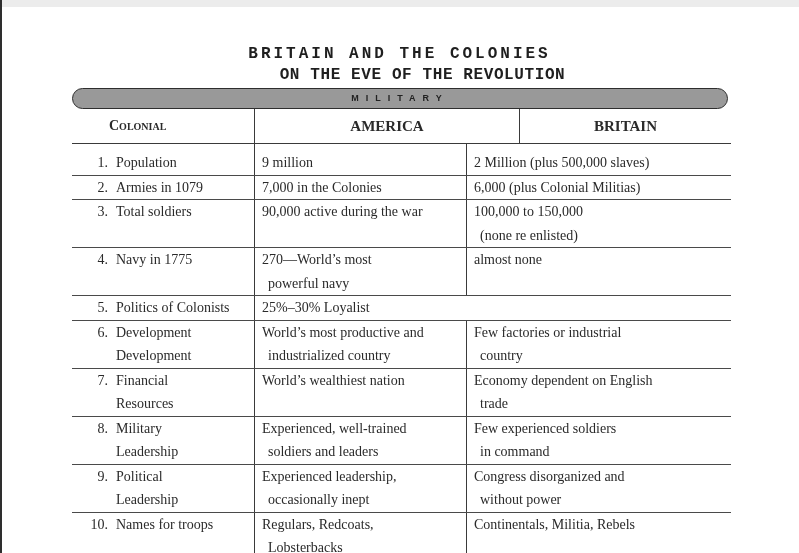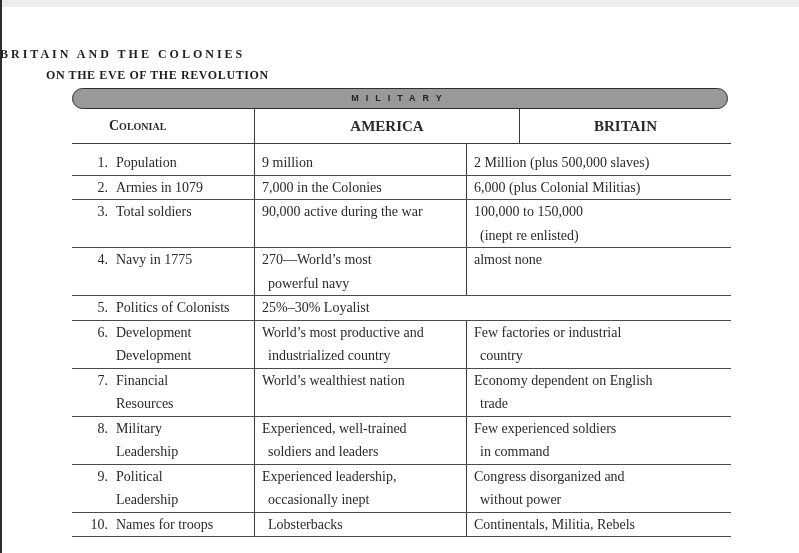--- a/index.html
+++ b/index.html
@@ -12,24 +12,24 @@
   .top-strip {
     position: absolute; left: 0; top: 0; width: 799px; height: 7px;
     background: #ececec;
   }
   .left-edge {
     position: absolute; left: 0; top: 0; width: 2px; height: 553px;
     background: #2e2e2e;
   }
   .title {
     position: absolute; left: 0; top: 44px; width: 799px;
-    text-align: left;
-    font-family: Liberation Serif, serif;
+    text-align: center;
+    font-family: Liberation Mono, monospace;
     font-weight: bold; color: #1f1f1f;
-    line-height: 21px; font-size: 12px;
+    line-height: 21px; font-size: 16px;
   }
   .title .l1 { letter-spacing: 3px; }
   .title .l2 { letter-spacing: 0.6px; padding-left: 46px; }
   .banner {
     position: absolute; left: 72px; top: 88px; width: 656px; height: 21px;
     background: #999999; border: 1.5px solid #2e2e2e;
     border-radius: 12px; box-sizing: border-box;
     text-align: center;
     font-family: "Liberation Sans", "DejaVu Sans", sans-serif;
     font-weight: bold; font-size: 9px; letter-spacing: 7px;
@@ -103,21 +103,21 @@
           <div>6,000 (plus Colonial Militias)</div>
         </div>
       </div>
       <div class="row data-row">
         <div class="cell c1"><span class="num">3.</span><span class="lbl"><div>Total soldiers</div></span></div>
         <div class="cell c2">
           <div>90,000 active during the war</div>
         </div>
         <div class="cell c3">
           <div>100,000 to 150,000</div>
-          <div class="indent">(inept re enlisted)</div>
+          <div class="indent">(none re enlisted)</div>
         </div>
       </div>
       <div class="row data-row">
         <div class="cell c1"><span class="num">4.</span><span class="lbl"><div>Navy in 1775</div></span></div>
         <div class="cell c2">
           <div>270—World’s most</div>
           <div class="indent">powerful navy</div>
         </div>
         <div class="cell c3">
           <div>almost none</div>
@@ -168,20 +168,21 @@
           <div class="indent">occasionally inept</div>
         </div>
         <div class="cell c3">
           <div>Congress disorganized and</div>
           <div class="indent">without power</div>
         </div>
       </div>
       <div class="row data-row">
         <div class="cell c1"><span class="num">10.</span><span class="lbl"><div>Names for troops</div></span></div>
         <div class="cell c2">
+          <div>Regulars, Redcoats,</div>
           <div class="indent">Lobsterbacks</div>
         </div>
         <div class="cell c3">
           <div>Continentals, Militia, Rebels</div>
         </div>
       </div>
     </div>
 </div>
 
 </body></html>

